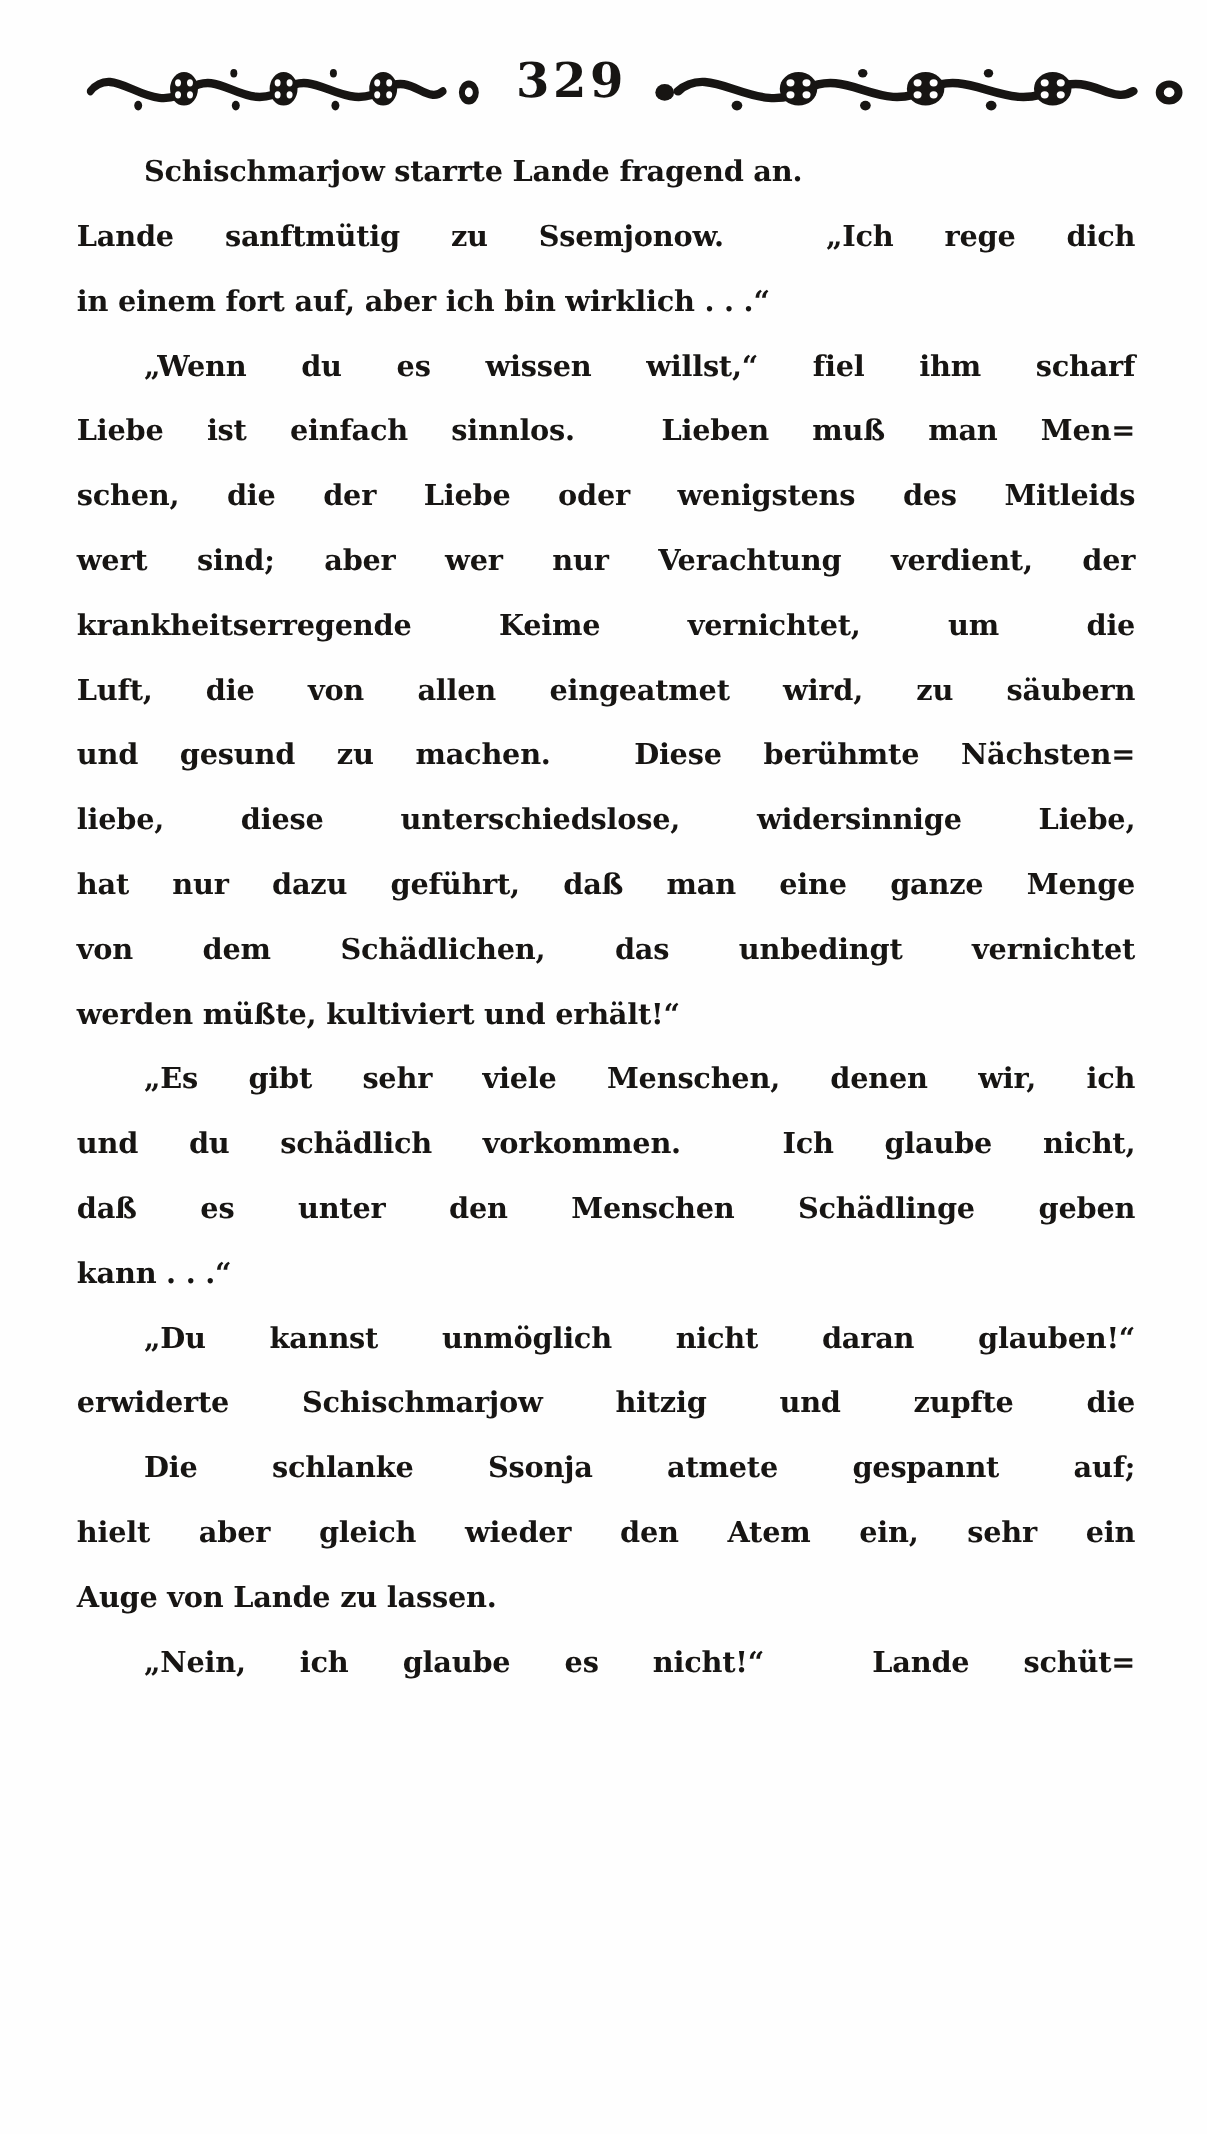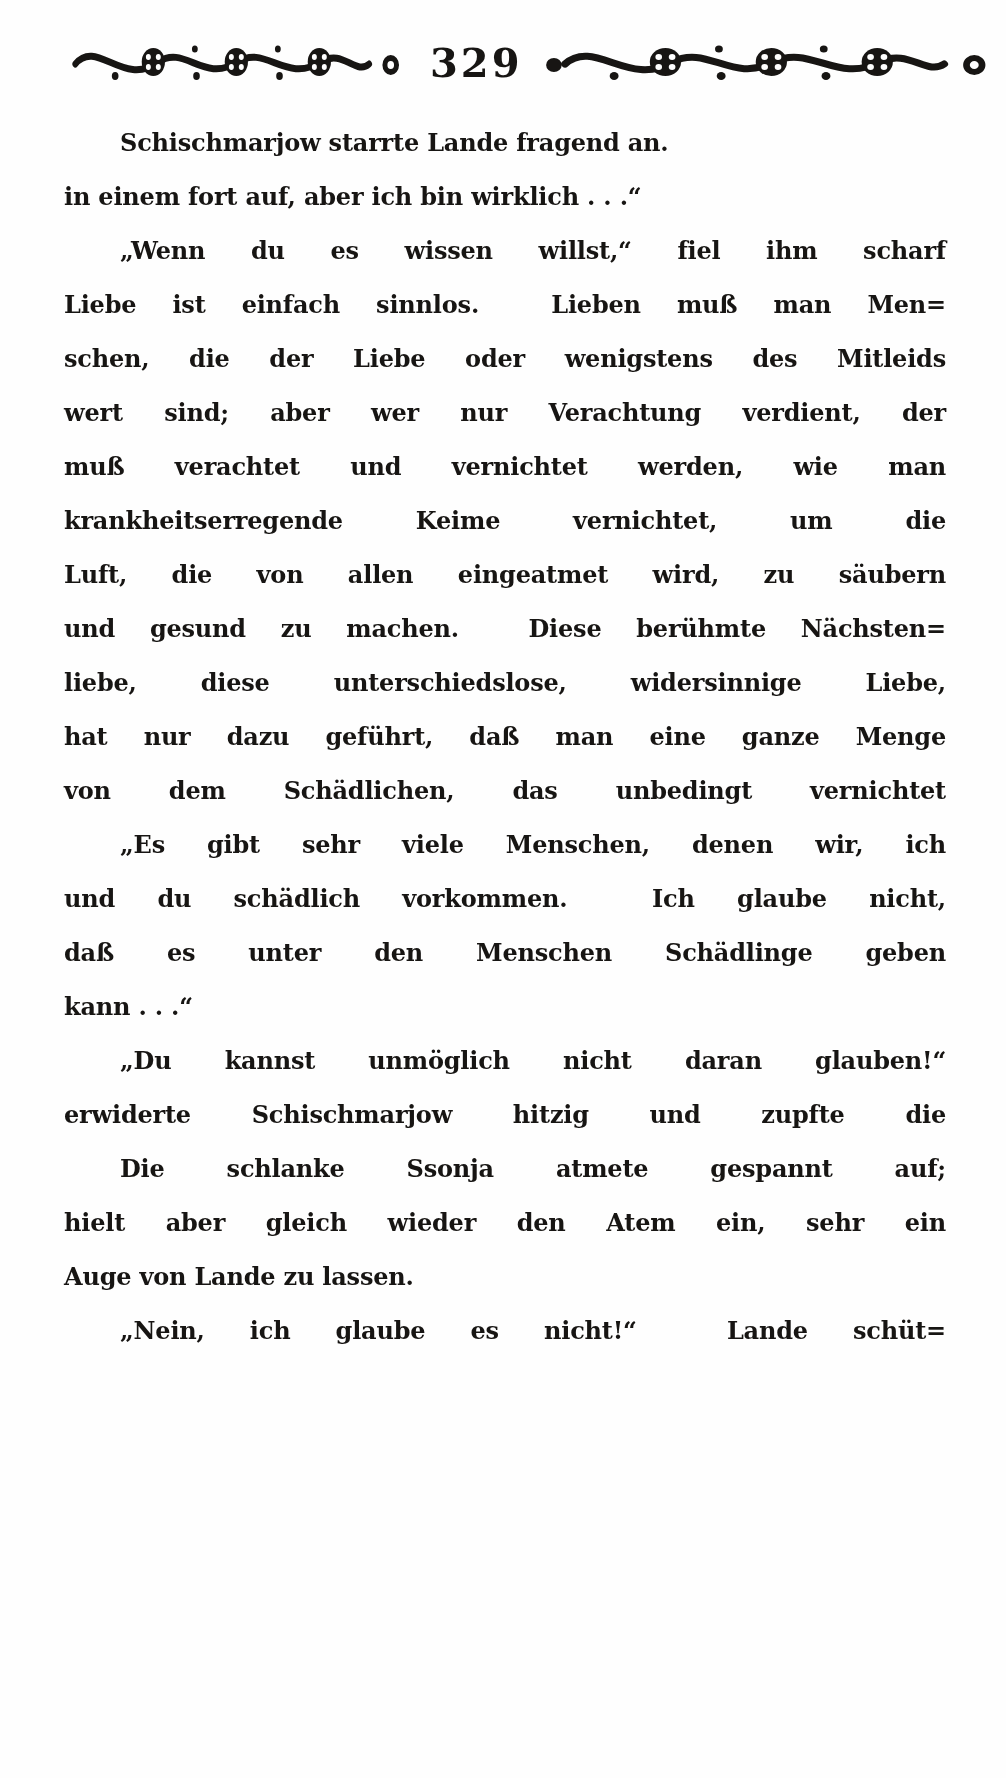--- a/index.html
+++ b/index.html
@@ -13,21 +13,21 @@
     font-family: "DejaVu Serif", serif;
     overflow: hidden;
   }
   .page-header {
     position: absolute;
     top: 42px;
     left: 0;
     right: 0;
     height: 52px;
     display: flex;
-    align-items: flex-start;
+    align-items: flex-end;
     padding: 0 30px 0 72px;
     box-sizing: border-box;
   }
   .orn { flex: none; display: block; }
   .page-number {
     flex: none;
     font-size: 40px;
     font-weight: 700;
     letter-spacing: 3px;
     margin: 0 22px 0 26px;
@@ -108,32 +108,33 @@
       <circle cx="252" cy="34" r="4" fill="#171513"></circle>
       <circle cx="156" cy="7" r="3.5" fill="#171513"></circle>
       <circle cx="250" cy="7" r="3.5" fill="#171513"></circle>
       <circle cx="385" cy="23" r="7" fill="none" stroke="#171513" stroke-width="6"></circle>
     </svg>
 
   </header>
 
   <main class="text-block" id="text-block">
       <div class="line indent last">Schischmarjow starrte Lande fragend an.</div>
+      <div class="line">Lande sanftmütig zu Ssemjonow.  „Ich rege dich</div>
       <div class="line last">in einem fort auf, aber ich bin wirklich . . .“</div>
       <div class="line indent">„Wenn du es wissen willst,“ fiel ihm scharf</div>
       <div class="line">Liebe ist einfach sinnlos.  Lieben muß man Men=</div>
       <div class="line">schen, die der Liebe oder wenigstens des Mitleids</div>
       <div class="line">wert sind; aber wer nur Verachtung verdient, der</div>
-      <div class="line">muß verachtet und vernichtet werden, wie man</div>
       <div class="line">krankheitserregende Keime vernichtet, um die</div>
       <div class="line">Luft, die von allen eingeatmet wird, zu säubern</div>
       <div class="line">und gesund zu machen.  Diese berühmte Nächsten=</div>
       <div class="line">liebe, diese unterschiedslose, widersinnige Liebe,</div>
       <div class="line">hat nur dazu geführt, daß man eine ganze Menge</div>
       <div class="line">von dem Schädlichen, das unbedingt vernichtet</div>
+      <div class="line last">werden müßte, kultiviert und erhält!“</div>
       <div class="line indent">„Es gibt sehr viele Menschen, denen wir, ich</div>
       <div class="line">und du schädlich vorkommen.  Ich glaube nicht,</div>
       <div class="line">daß es unter den Menschen Schädlinge geben</div>
       <div class="line last">kann . . .“</div>
       <div class="line indent">„Du kannst unmöglich nicht daran glauben!“</div>
       <div class="line">erwiderte Schischmarjow hitzig und zupfte die</div>
       <div class="line indent">Die schlanke Ssonja atmete gespannt auf;</div>
       <div class="line">hielt aber gleich wieder den Atem ein, sehr ein</div>
       <div class="line last">Auge von Lande zu lassen.</div>
       <div class="line indent">„Nein, ich glaube es nicht!“  Lande schüt=</div>

